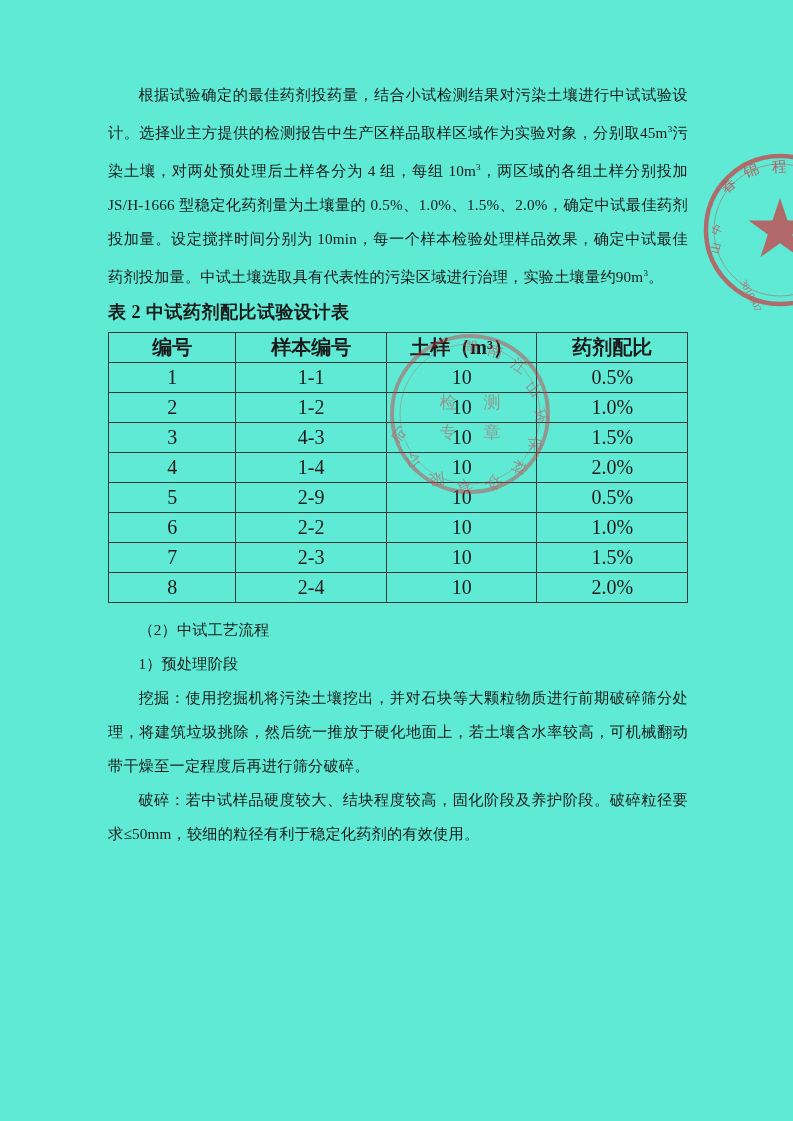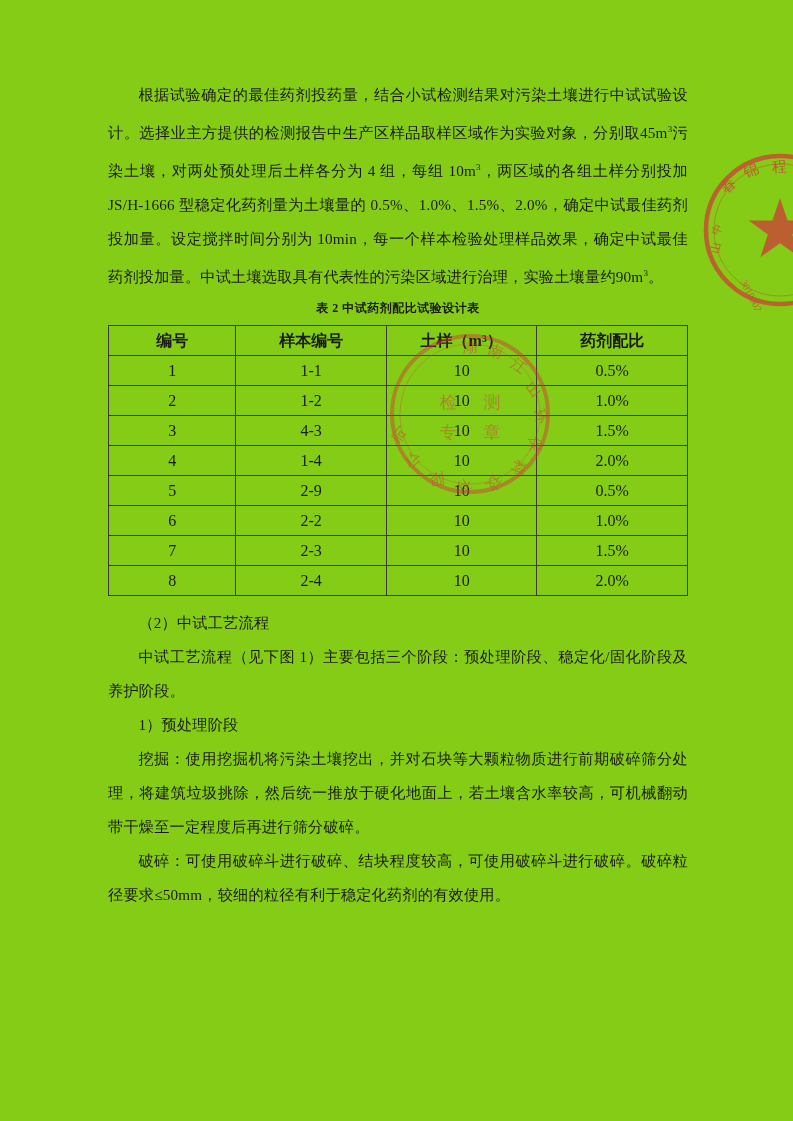--- a/index.html
+++ b/index.html
@@ -13,21 +13,21 @@
     font-family: "Liberation Serif", "DejaVu Serif", serif;
     color: #1a1a1a;
     position: relative;
     overflow: hidden;
   }
   .page {
     position: absolute;
     left: 0; top: 0;
     width: 793px;
     height: 1121px;
-    background: #84cc16;
+    background: #5eead4;
   }
   .content {
     position: absolute;
     left: 108px;
     top: 78px;
     width: 580px;
   }
   p.para {
     margin: 0 0 0 0;
     font-size: 15.2px;
@@ -37,36 +37,35 @@
     letter-spacing: 0.2px;
   }
   p.indent {
     text-indent: 2em;
   }
   .sup {
     font-size: 9px;
     vertical-align: super;
   }
   .table-title {
-    text-align: center;
-    font-size: 12px;
+    font-size: 18px;
     font-weight: bold;
     margin: 6px 0 8px 0;
     letter-spacing: 0.5px;
   }
   table.data {
     border-collapse: collapse;
     width: 580px;
     margin: 0 auto 10px auto;
     table-layout: fixed;
   }
   table.data th, table.data td {
     border: 1px solid #3a3a3a;
     text-align: center;
-    font-size: 16px;
+    font-size: 20px;
     height: 29px;
     line-height: 29px;
     padding: 0;
     font-family: "Liberation Serif", "DejaVu Serif", serif;
   }
   table.data th {
     font-weight: bold;
   }
   table.data col.c1 { width: 22%; }
   table.data col.c2 { width: 26%; }
@@ -172,24 +171,23 @@
         <tr>
           <td>8</td>
           <td>2-4</td>
           <td>10</td>
           <td>2.0%</td>
         </tr>
       </tbody>
     </table>
 
     <p class="para indent">（2）中试工艺流程</p>
-    <p class="para indent">中试工艺流程（见下图 1）主要包括三个阶段：预处理阶段、稳定化/固化阶段及养护阶段。</p>
     <p class="para indent">1）预处理阶段</p>
     <p class="para indent">挖掘：使用挖掘机将污染土壤挖出，并对石块等大颗粒物质进行前期破碎筛分处理，将建筑垃圾挑除，然后统一推放于硬化地面上，若土壤含水率较高，可机械翻动带干燥至一定程度后再进行筛分破碎。</p>
-    <p class="para indent">破碎：可使用破碎斗进行破碎、结块程度较高，可使用破碎斗进行破碎。破碎粒径要求≤50mm，较细的粒径有利于稳定化药剂的有效使用。</p>
+    <p class="para indent">破碎：若中试样品硬度较大、结块程度较高，固化阶段及养护阶段。破碎粒径要求≤50mm，较细的粒径有利于稳定化药剂的有效使用。</p>
 
   </div>
 
   <div class="seal" id="seal-top-right">
     <svg width="160" height="160" viewBox="0 0 160 160" xmlns="http://www.w3.org/2000/svg">
       <circle cx="80" cy="80" r="74" fill="none" stroke="#d4323c" stroke-width="4.5" opacity="0.85"></circle>
       <circle cx="80" cy="80" r="66" fill="none" stroke="#d4323c" stroke-width="1" opacity="0.5"></circle>
       <path d="M80 48 L87.6 70.5 L111.4 70.5 L92.2 84.5 L99.5 107 L80 93.2 L60.5 107 L67.8 84.5 L48.6 70.5 L72.4 70.5 Z" fill="#d4323c" opacity="0.88"></path>
       <text class="sealtext" x="26" y="44" font-size="15" opacity="0.9" transform="rotate(-42 26 44)">春</text>
       <text class="sealtext" x="46" y="28" font-size="15" opacity="0.9" transform="rotate(-22 46 28)">锦</text>

